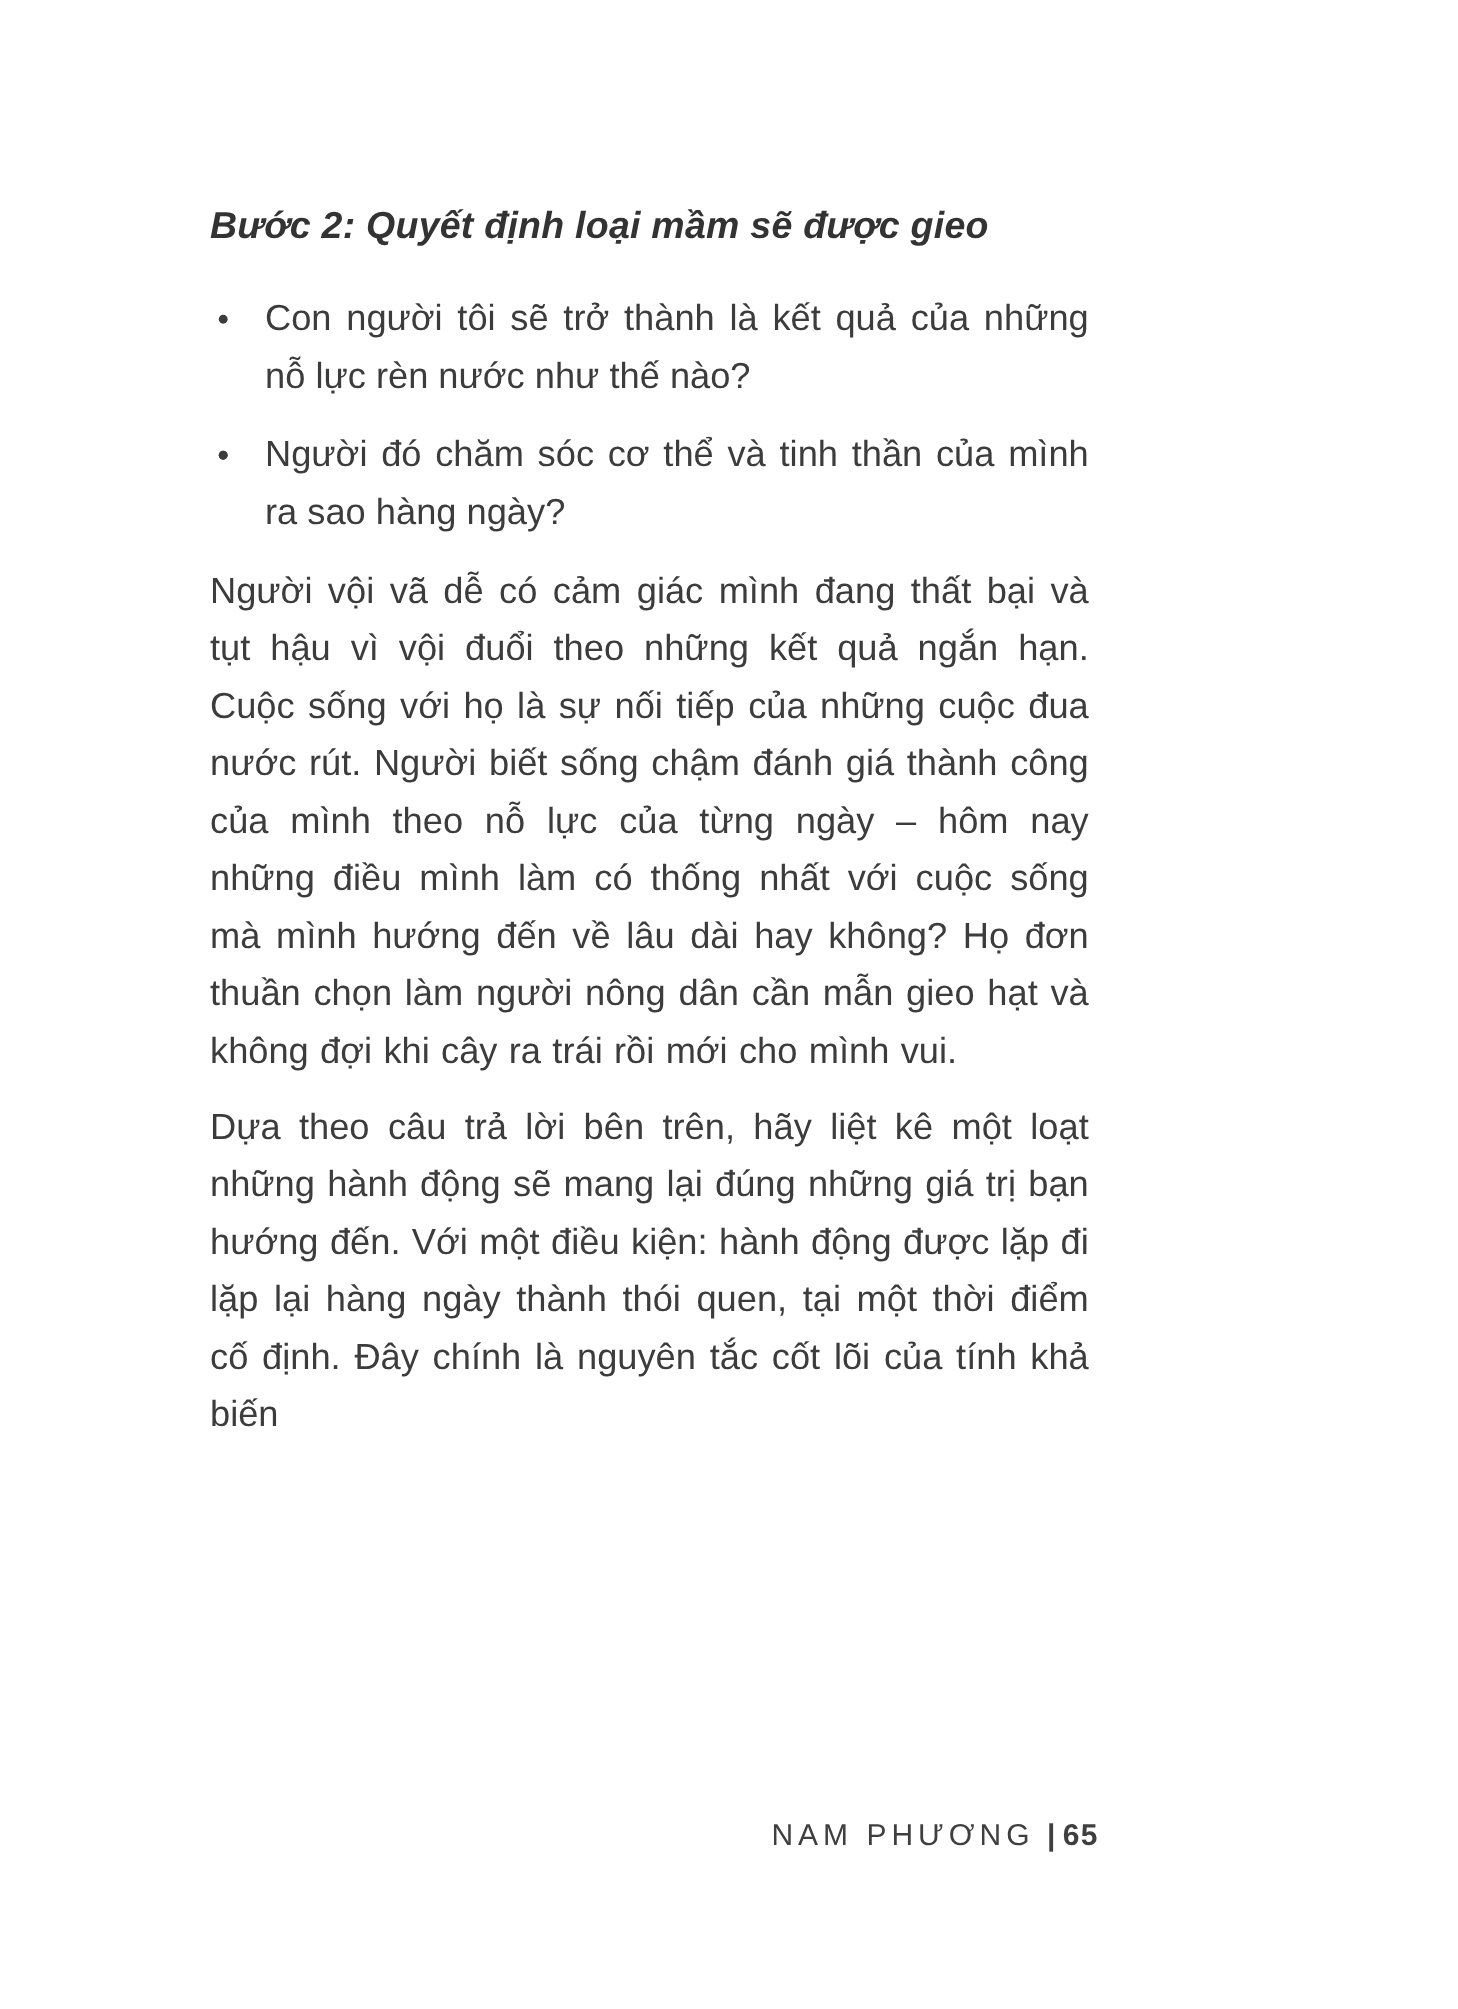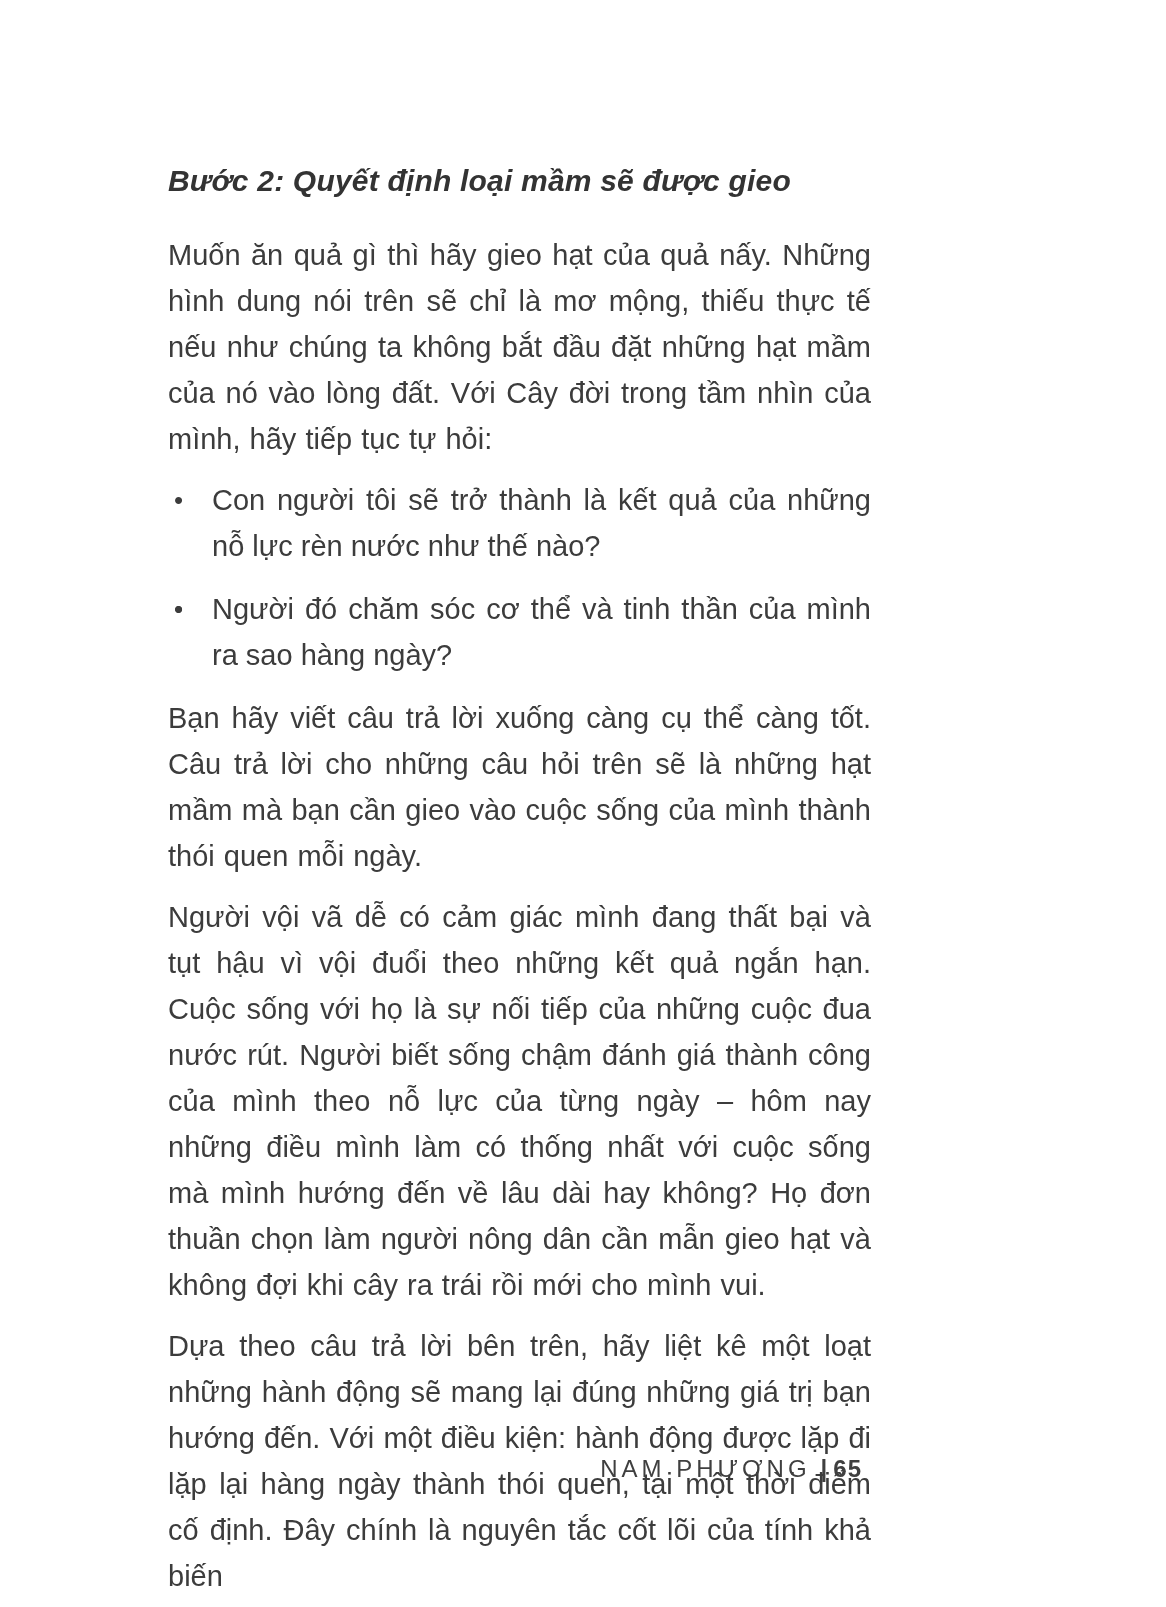--- a/index.html
+++ b/index.html
@@ -58,21 +58,21 @@
   ul.bullet-list li .marker {
     position: absolute;
     left: 6px;
     top: 0;
     font-size: 26px;
     line-height: 46px;
     color: #3c3c3c;
   }
   .footer {
     position: absolute;
-    right: 192px;
+    right: 175px;
     top: 1455px;
     font-size: 24px;
     color: #3f3f3f;
     white-space: nowrap;
   }
   .footer .author {
     letter-spacing: 4px;
     font-weight: normal;
   }
   .footer .sep {
@@ -85,37 +85,35 @@
   }
 </style>
 </head>
 <body>
 
 <div class="page">
   <div class="content">
 
     <h2 class="step-heading">Bước 2: Quyết định loại mầm sẽ được gieo</h2>
 
-    <p class="para">Muốn ăn quả gì thì hãy gieo hạt của quả nấy. Những hình dung nói trên sẽ chỉ là mơ mộng, thiếu thực tế nếu như chúng ta không bắt đầu đặt những hạt mầm của nó vào lòng đất. Với Cây đời trong tầm nhìn của mình, hãy tiếp tục tự hỏi:</p>
 
     <ul class="bullet-list">
       <li>
         <span class="marker">•</span>
         <span>Con người tôi sẽ trở thành là kết quả của những nỗ lực rèn nước như thế nào?</span>
       </li>
       <li>
         <span class="marker">•</span>
       </li>
       <li>
         <span class="marker">•</span>
         <span>Người đó chăm sóc cơ thể và tinh thần của mình ra sao hàng ngày?</span>
       </li>
     </ul>
 
-    <p class="para">Bạn hãy viết câu trả lời xuống càng cụ thể càng tốt. Câu trả lời cho những câu hỏi trên sẽ là những hạt mầm mà bạn cần gieo vào cuộc sống của mình thành thói quen mỗi ngày.</p>
 
     <p class="para">Người vội vã dễ có cảm giác mình đang thất bại và tụt hậu vì vội đuổi theo những kết quả ngắn hạn. Cuộc sống với họ là sự nối tiếp của những cuộc đua nước rút. Người biết sống chậm đánh giá thành công của mình theo nỗ lực của từng ngày – hôm nay những điều mình làm có thống nhất với cuộc sống mà mình hướng đến về lâu dài hay không? Họ đơn thuần chọn làm người nông dân cần mẫn gieo hạt và không đợi khi cây ra trái rồi mới cho mình vui.</p>
 
 
     <p class="para">Dựa theo câu trả lời bên trên, hãy liệt kê một loạt những hành động sẽ mang lại đúng những giá trị bạn hướng đến. Với một điều kiện: hành động được lặp đi lặp lại hàng ngày thành thói quen, tại một thời điểm cố định. Đây chính là nguyên tắc cốt lõi của tính khả biến</p>
 
   </div>
 
   <div class="footer">
     <span class="author">NAM PHƯƠNG</span><span class="sep">|</span><span class="pageno">65</span>

